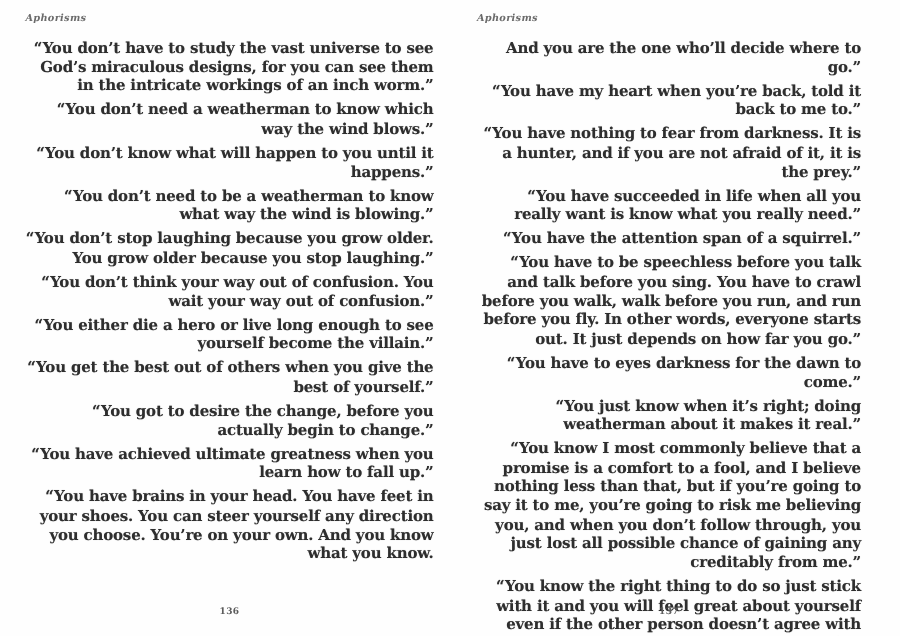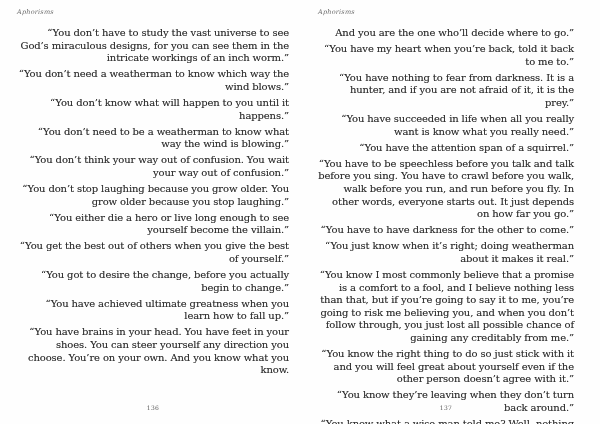--- a/index.html
+++ b/index.html
@@ -10,20 +10,21 @@
     width: 600px;
     height: 424px;
     position: relative;
     overflow: hidden;
     background: #fefefe;
     font-family: "DejaVu Serif", "Liberation Serif", serif;
   }
   .spread {
     position: absolute;
     inset: 0;
+    font-weight: bold;
   }
   .page {
     position: absolute;
     top: 8px;
     height: 412px;
   }
   .page.left {
     left: 17px;
     width: 272px;
   }
@@ -66,41 +67,41 @@
 
 <div class="spread">
 
   <div class="page left">
     <div class="running-head">Aphorisms</div>
     <div class="page-body">
         <p class="para">“You don’t have to study the vast universe to see God’s miraculous designs, for you can see them in the intricate workings of an inch worm.”</p>
         <p class="para">“You don’t need a weatherman to know which way the wind blows.”</p>
         <p class="para">“You don’t know what will happen to you until it happens.”</p>
         <p class="para">“You don’t need to be a weatherman to know what way the wind is blowing.”</p>
+        <p class="para">“You don’t stop laughing because you grow older. You grow older because you stop laughing.”</p>
         <p class="para">“You don’t think your way out of confusion. You wait your way out of confusion.”</p>
-        <p class="para">“You don’t stop laughing because you grow older. You grow older because you stop laughing.”</p>
         <p class="para">“You either die a hero or live long enough to see yourself become the villain.”</p>
         <p class="para">“You get the best out of others when you give the best of yourself.”</p>
         <p class="para">“You got to desire the change, before you actually begin to change.”</p>
         <p class="para">“You have achieved ultimate greatness when you learn how to fall up.”</p>
         <p class="para">“You have brains in your head. You have feet in your shoes. You can steer yourself any direction you choose. You’re on your own. And you know what you know.</p>
       </div>
     <div class="page-number">136</div>
   </div>
 
   <div class="page right">
     <div class="running-head">Aphorisms</div>
     <div class="page-body">
         <p class="para">And you are the one who’ll decide where to go.”</p>
         <p class="para">“You have my heart when you’re back, told it back to me to.”</p>
         <p class="para">“You have nothing to fear from darkness. It is a hunter, and if you are not afraid of it, it is the prey.”</p>
         <p class="para">“You have succeeded in life when all you really want is know what you really need.”</p>
         <p class="para">“You have the attention span of a squirrel.”</p>
         <p class="para">“You have to be speechless before you talk and talk before you sing. You have to crawl before you walk, walk before you run, and run before you fly. In other words, everyone starts out. It just depends on how far you go.”</p>
-        <p class="para">“You have to have darkness for the other to come.”</p>
+        <p class="para">“You have to eyes darkness for the dawn to come.”</p>
         <p class="para">“You just know when it’s right; doing weatherman about it makes it real.”</p>
         <p class="para">“You know I most commonly believe that a promise is a comfort to a fool, and I believe nothing less than that, but if you’re going to say it to me, you’re going to risk me believing you, and when you don’t follow through, you just lost all possible chance of gaining any creditably from me.”</p>
         <p class="para">“You know the right thing to do so just stick with it and you will feel great about yourself even if the other person doesn’t agree with it.”</p>
         <p class="para">“You know they’re leaving when they don’t turn back around.”</p>
         <p class="para">“You know what a wise man told me? Well, nothing really. He listened.”</p>
       </div>
     <div class="page-number">137</div>
   </div>
 
 </div>

